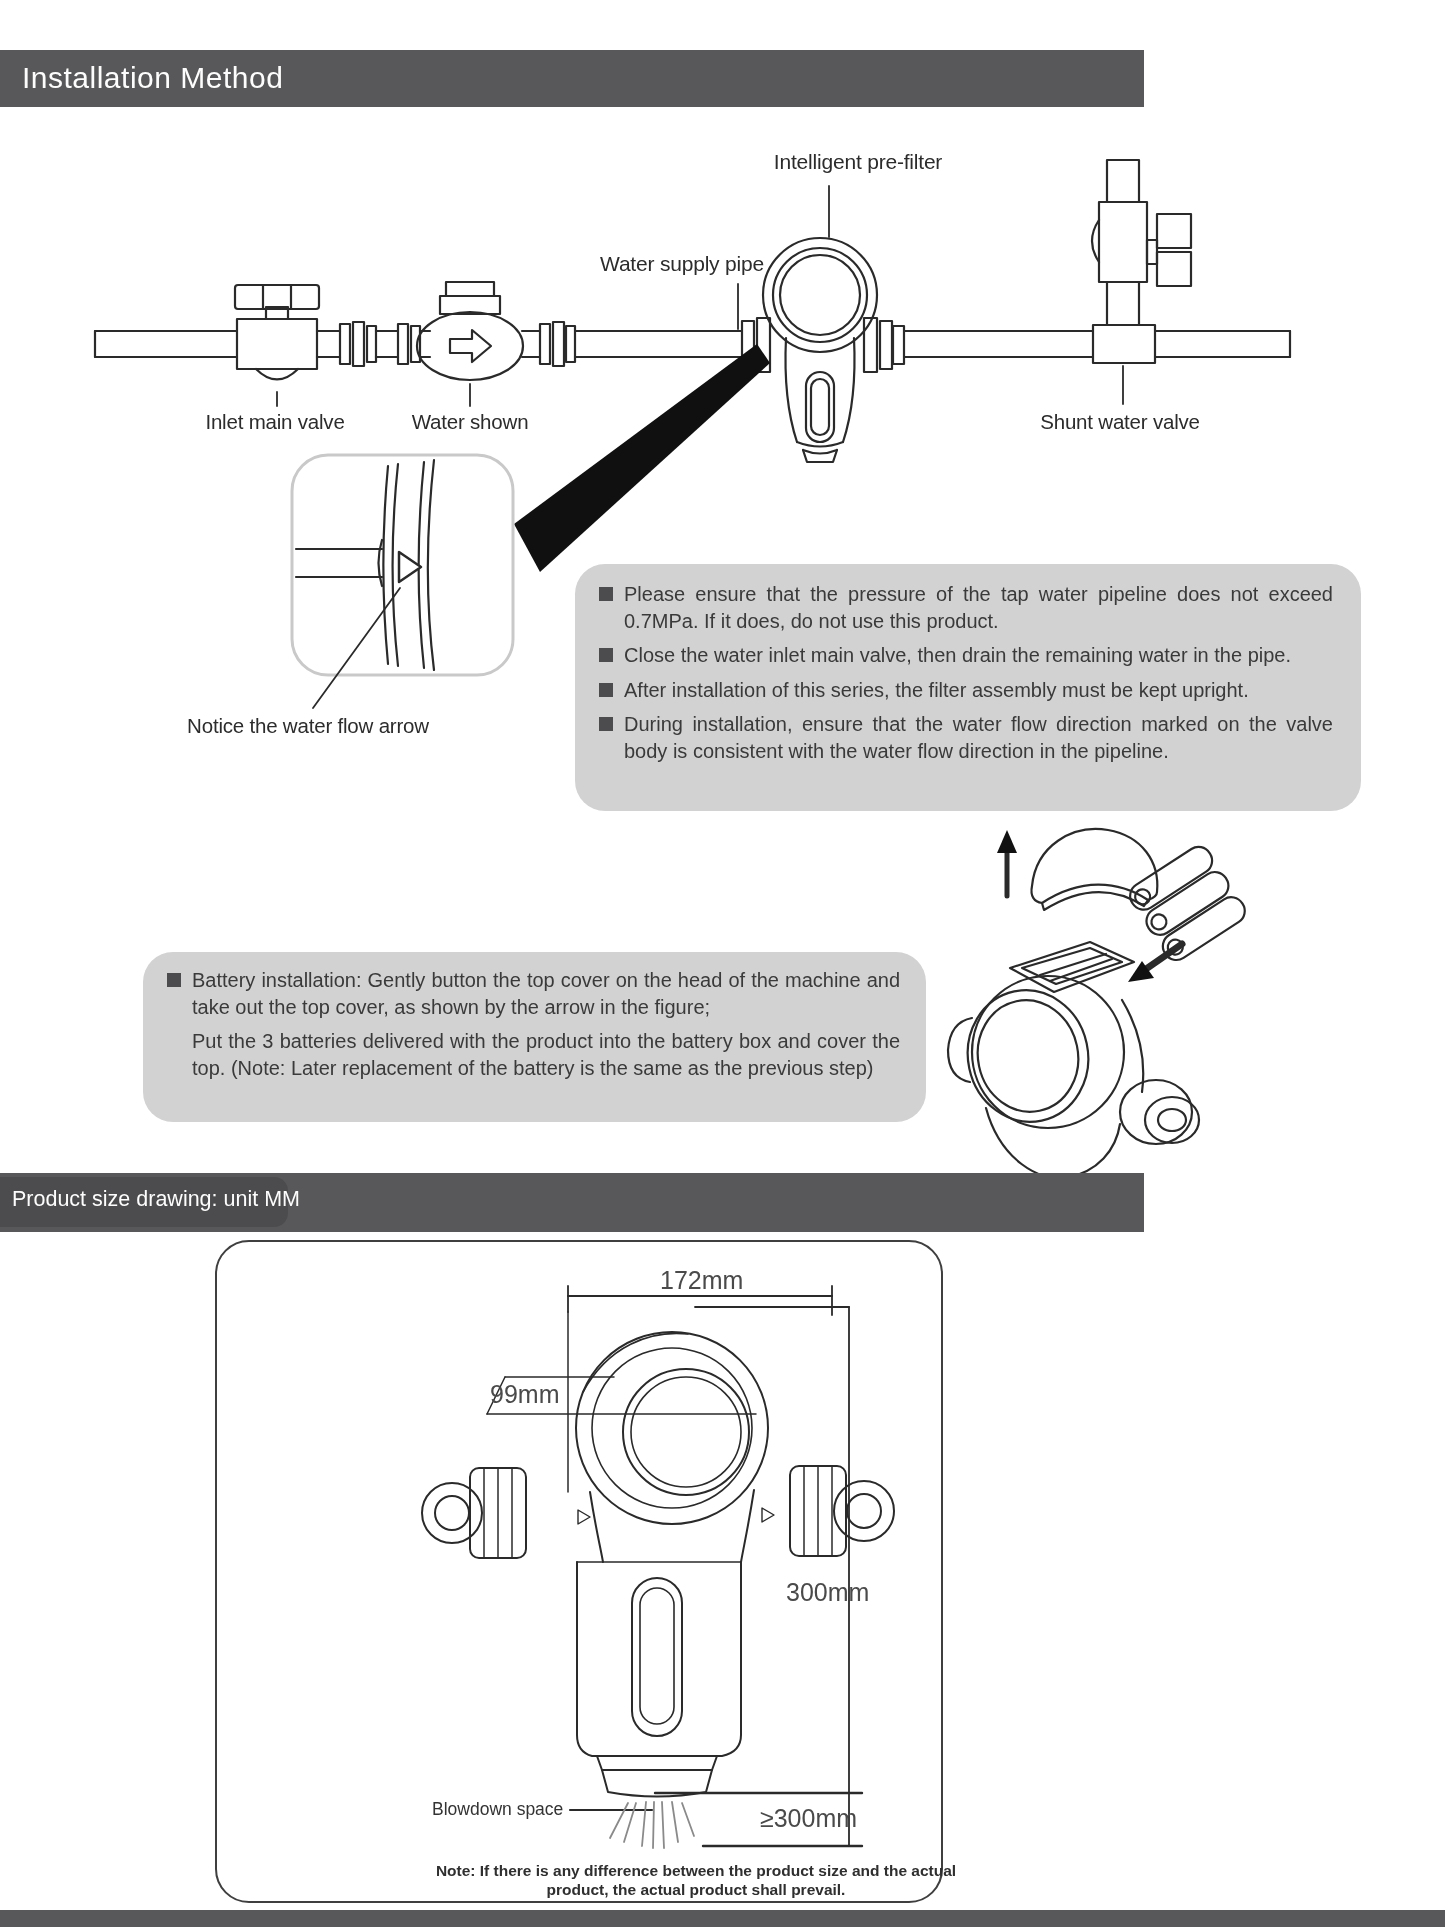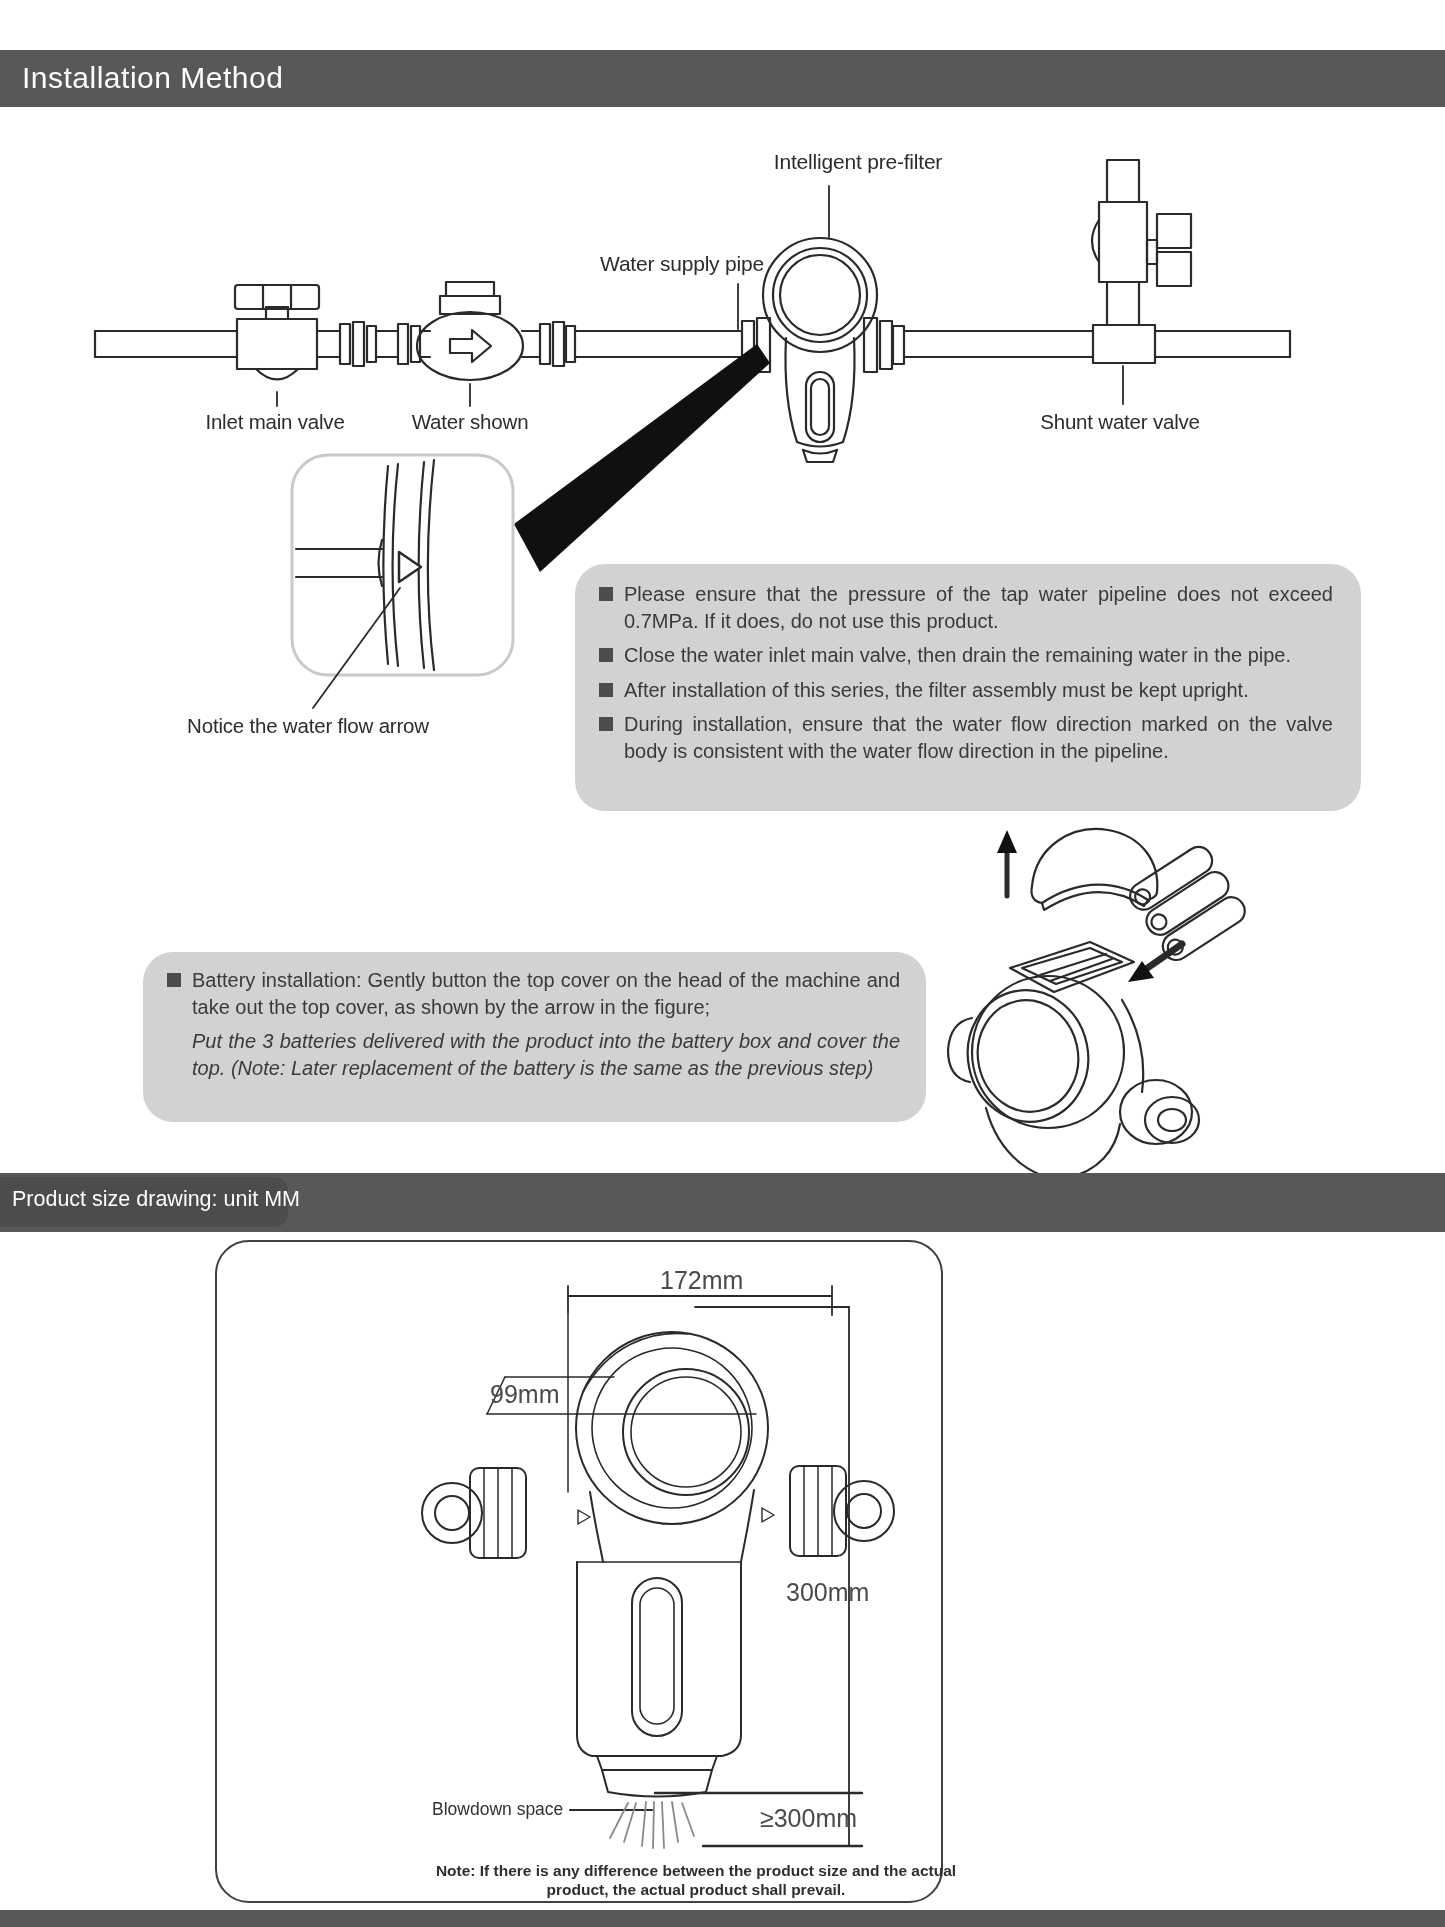--- a/index.html
+++ b/index.html
@@ -1,36 +1,36 @@
 <!DOCTYPE html>
 <html><head>
 <meta charset="utf-8">
 <style>
   html,body{margin:0;padding:0;background:#ffffff;}
   #page{position:relative;width:1445px;height:1927px;background:#fff;overflow:hidden;
         font-family:"Liberation Sans",sans-serif;color:#2e2e2e;}
-  .banner{position:absolute;left:0;width:1445px;background:#58585a;color:#fdfdfd;}
+  .banner{position:absolute;left:0;width:1144px;background:#58585a;color:#fdfdfd;}
   #header-banner{top:50px;height:57px;}
   #header-banner .banner-text{position:absolute;left:22px;top:11px;font-size:30px;letter-spacing:.5px;}
   #size-banner{top:1173px;height:59px;}
   #size-banner .banner-pill{position:absolute;left:-18px;top:4px;width:306px;height:50px;
         background:#4c4c4e;border-radius:14px;}
   #size-banner .banner-text{position:absolute;left:12px;top:14px;font-size:21.5px;}
   #bottom-bar{position:absolute;left:0;top:1910px;width:1445px;height:17px;background:#58585a;}
   svg.art{position:absolute;left:0;top:0;}
   .diagram-label{position:absolute;transform:translateX(-50%);white-space:nowrap;
         color:#2c2c2c;font-size:21px;letter-spacing:-0.2px;}
   .small-label{font-size:20.5px;}
   .gray-box{position:absolute;background:#d2d2d2;border-radius:30px;box-sizing:border-box;}
   #precautions-box{left:575px;top:564px;width:786px;height:247px;padding:17px 28px 14px 24px;}
   #battery-box{left:143px;top:952px;width:783px;height:170px;padding:15px 26px 12px 24px;}
   .bullet-item{display:flex;gap:11px;margin-bottom:8px;}
   .bullet-sq{width:14px;height:14px;background:#4c4c4e;flex:none;margin-top:6px;}
   .bullet-text{font-size:20px;line-height:1.33;color:#3a3a3a;text-align:justify;}
-  .plain-par{font-size:20px;line-height:1.33;color:#3a3a3a;text-align:justify;margin:8px 0 12px 25px;font-style:italic;}
+  .plain-par{font-size:20px;line-height:1.33;color:#3a3a3a;text-align:justify;margin:8px 0 12px 25px;}
   .dim-label{position:absolute;white-space:nowrap;color:#4a4a4a;font-size:25px;}
   #size-panel{position:absolute;left:215px;top:1240px;width:728px;height:663px;
         border:2px solid #3f3f3f;border-radius:34px;box-sizing:border-box;}
   #blowdown-label{position:absolute;font-size:17.5px;color:#333;white-space:nowrap;}
   #size-note{position:absolute;left:420px;top:1862px;width:552px;text-align:center;
         font-size:15.5px;font-weight:bold;color:#2f2f2f;line-height:1.22;}
 </style>
 </head>
 <body>
 

